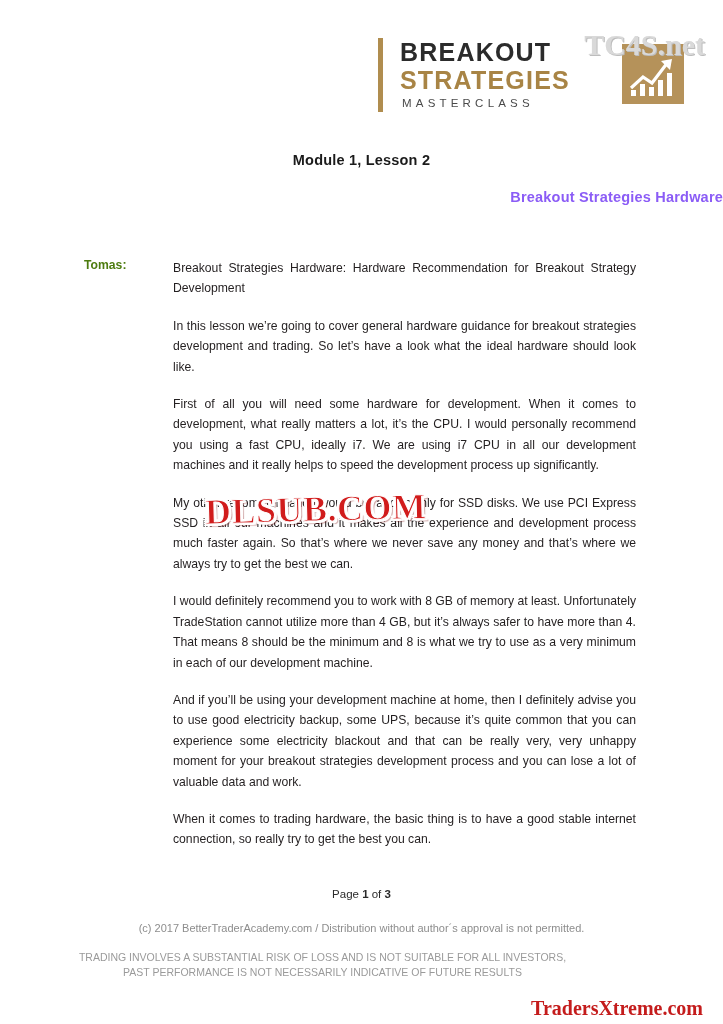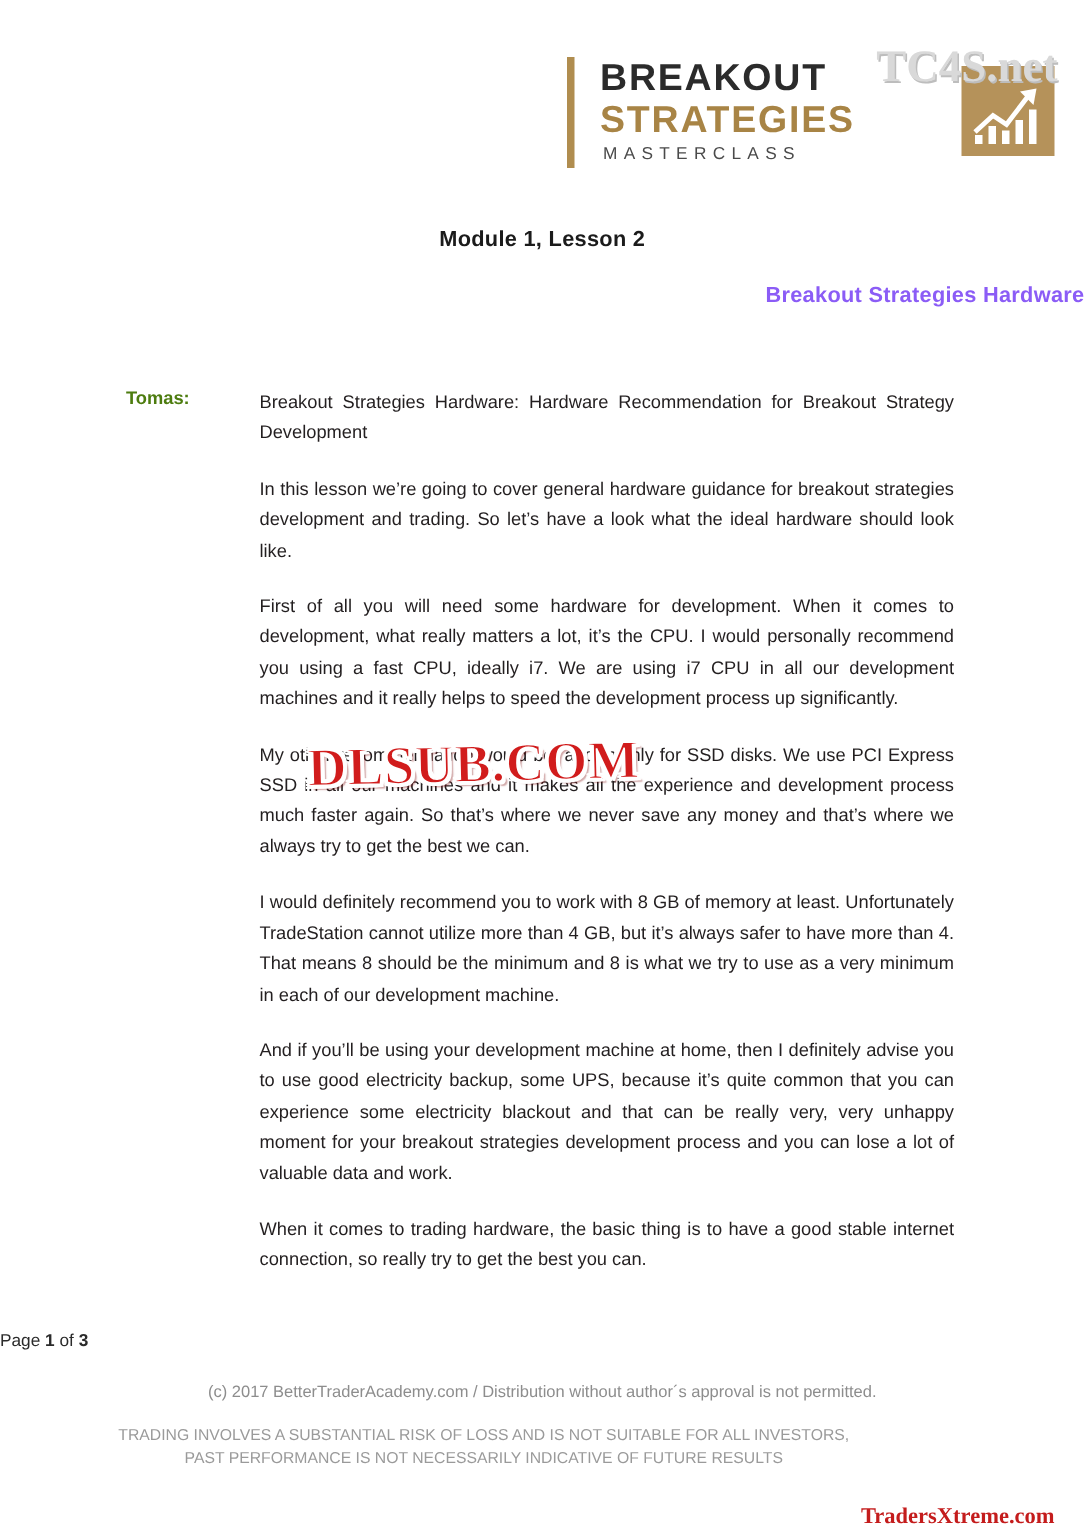--- a/index.html
+++ b/index.html
@@ -28,21 +28,21 @@
     letter-spacing: 0px;
     z-index: 5;
     text-shadow: 1px 1px 0 #bdbdbd;
     margin-top: 24px;
   }
   .wm-bottom {
     position: absolute;
     bottom: 4px;
     right: 20px;
     font-family: "Liberation Serif", serif;
-    font-size: 15px;
+    font-size: 20px;
     font-weight: bold;
     color: #c41c1c;
     z-index: 5;
   }
   .wm-center {
     position: absolute;
     top: 488px;
     left: 205px;
     z-index: 6;
     font-family: "Liberation Serif", serif;
@@ -58,21 +58,20 @@
     transform: rotate(-1.5deg);
   }
 
   
   .logo {
     position: absolute;
     top: 38px;
     left: 378px;
     width: 306px;
     height: 74px;
-    padding-left: 19px;
   }
   .logo-bar {
     position: absolute;
     left: 0;
     top: 0;
     width: 5px;
     height: 74px;
     background: #b08d4f;
   }
   .logo-text {
@@ -163,20 +162,21 @@
     margin: 0 0 17px 0;
   }
   .para:last-child { margin-bottom: 16px; }
 
   
   .page-num {
     position: absolute;
     top: 888px;
     left: 0;
     width: 723px;
+    text-align: center;
     font-size: 11.5px;
     color: #2b2b2b;
   }
   .page-num b { font-weight: bold; }
   .copyright {
     position: absolute;
     top: 922px;
     left: 0;
     width: 723px;
     text-align: center;

